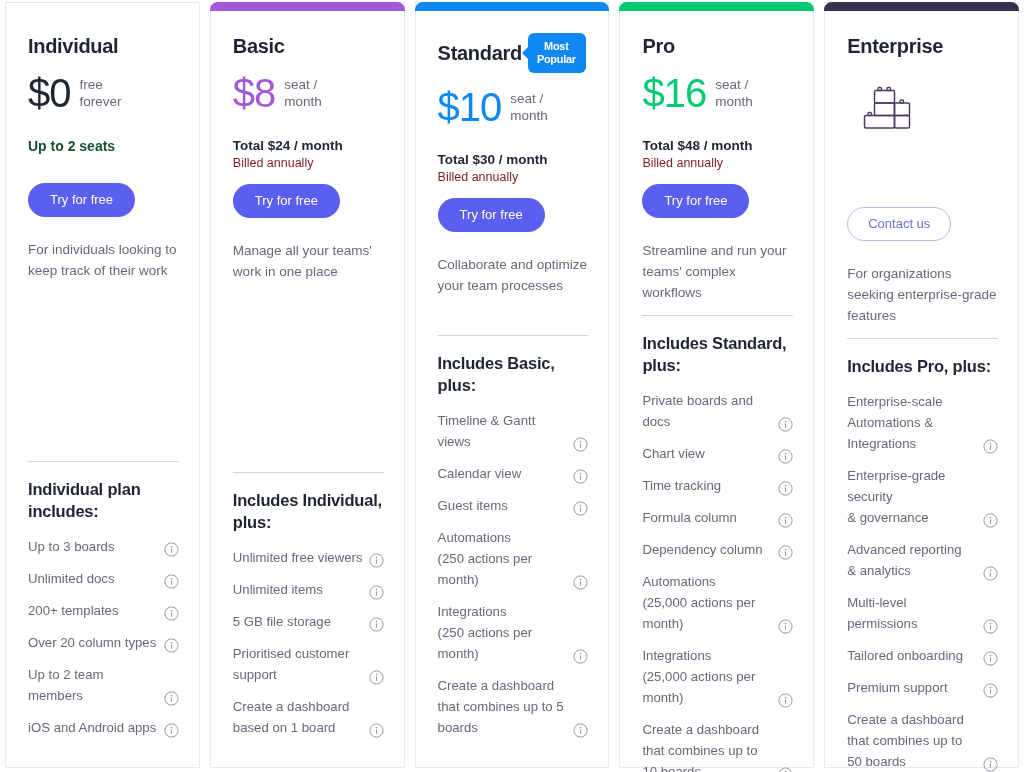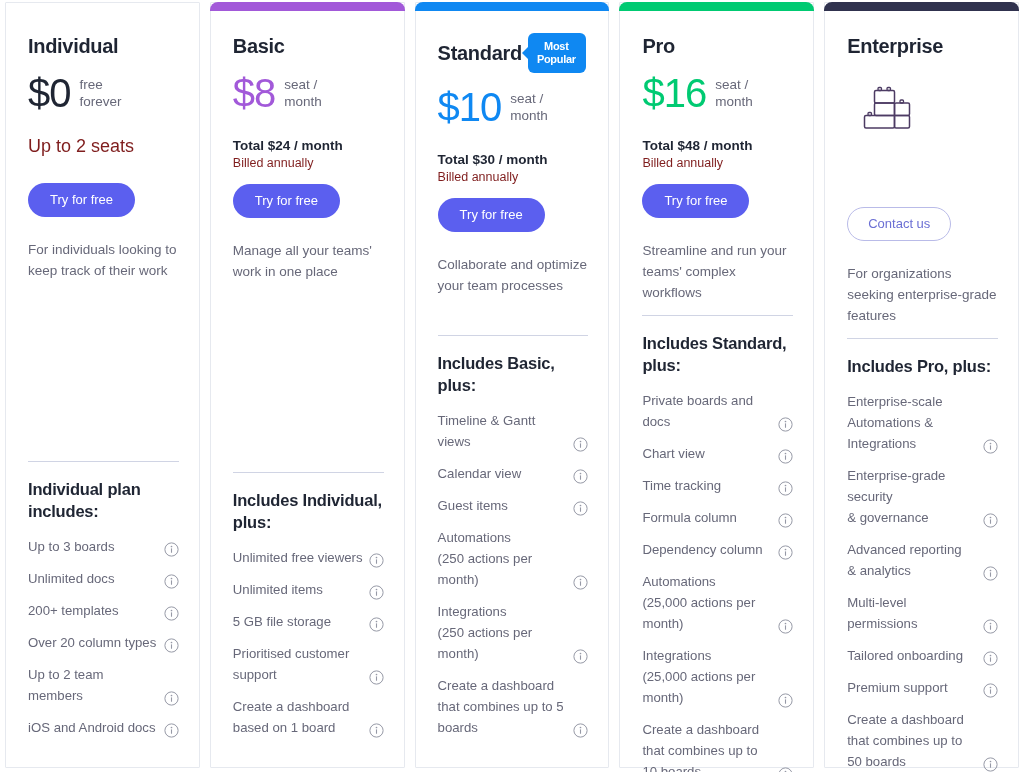--- a/index.html
+++ b/index.html
@@ -131,23 +131,23 @@
     line-height: 18px;
   }
   .billed-line {
     font-size: 12.5px;
     color: #7f1d1d;
     line-height: 17px;
   }
 
   .seats-line {
     margin-top: 20px;
-    font-size: 18px;
-    font-weight: 400;
-    color: #7f1d1d;
+    font-size: 14px;
+    font-weight: 700;
+    color: #14532d;
     line-height: 18px;
     min-height: 34px;
   }
 
   .cta-row { margin-top: 12px; }
 
   .btn-primary {
     display: inline-block;
     background: #5b5fef;
     color: #ffffff;
@@ -289,21 +289,21 @@
             <span class="feature-label">Up to 2 team members</span>
             <span class="info-icon">
               <svg width="15" height="15" viewBox="0 0 15 15" fill="none">
                 <circle cx="7.5" cy="7.5" r="6.6" stroke="#9699a6" stroke-width="1"></circle>
                 <circle cx="7.5" cy="4.5" r="0.85" fill="#9699a6"></circle>
                 <rect x="6.95" y="6.3" width="1.1" height="4.5" rx="0.5" fill="#9699a6"></rect>
               </svg>
             </span>
           </div>
           <div class="feature-item">
-            <span class="feature-label">iOS and Android docs</span>
+            <span class="feature-label">iOS and Android apps</span>
             <span class="info-icon">
               <svg width="15" height="15" viewBox="0 0 15 15" fill="none">
                 <circle cx="7.5" cy="7.5" r="6.6" stroke="#9699a6" stroke-width="1"></circle>
                 <circle cx="7.5" cy="4.5" r="0.85" fill="#9699a6"></circle>
                 <rect x="6.95" y="6.3" width="1.1" height="4.5" rx="0.5" fill="#9699a6"></rect>
               </svg>
             </span>
           </div>
         </div>
       </div>

